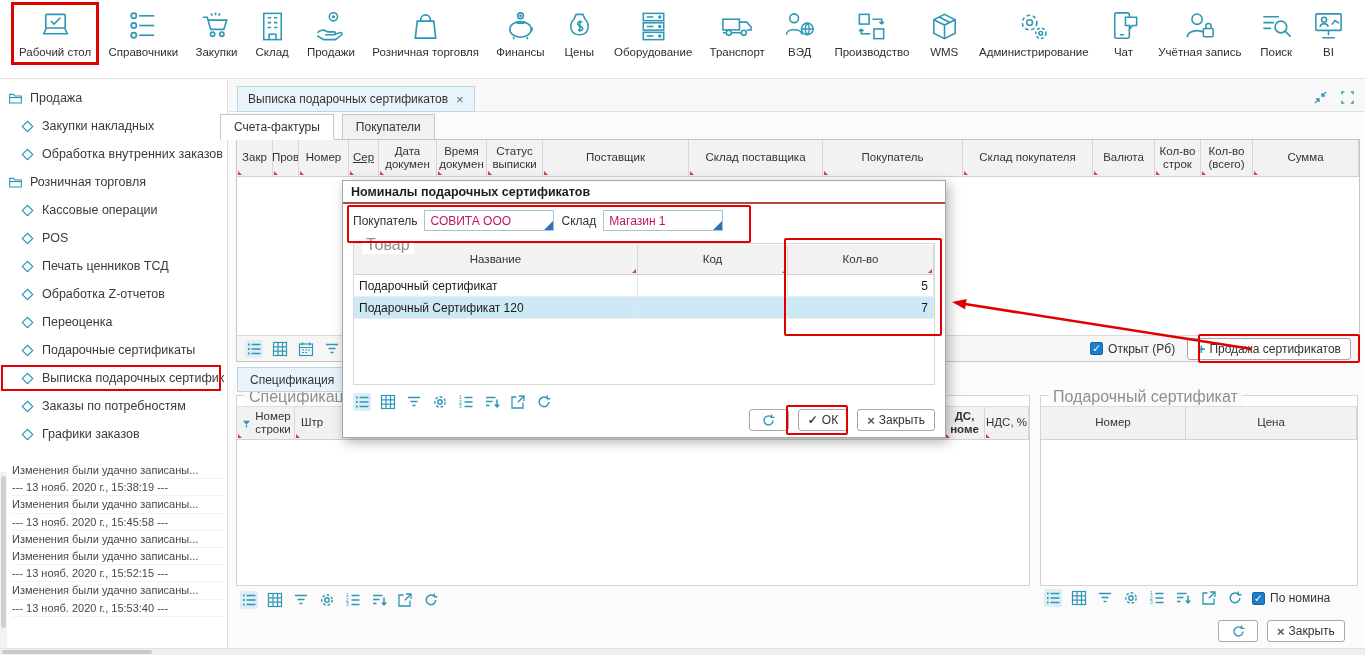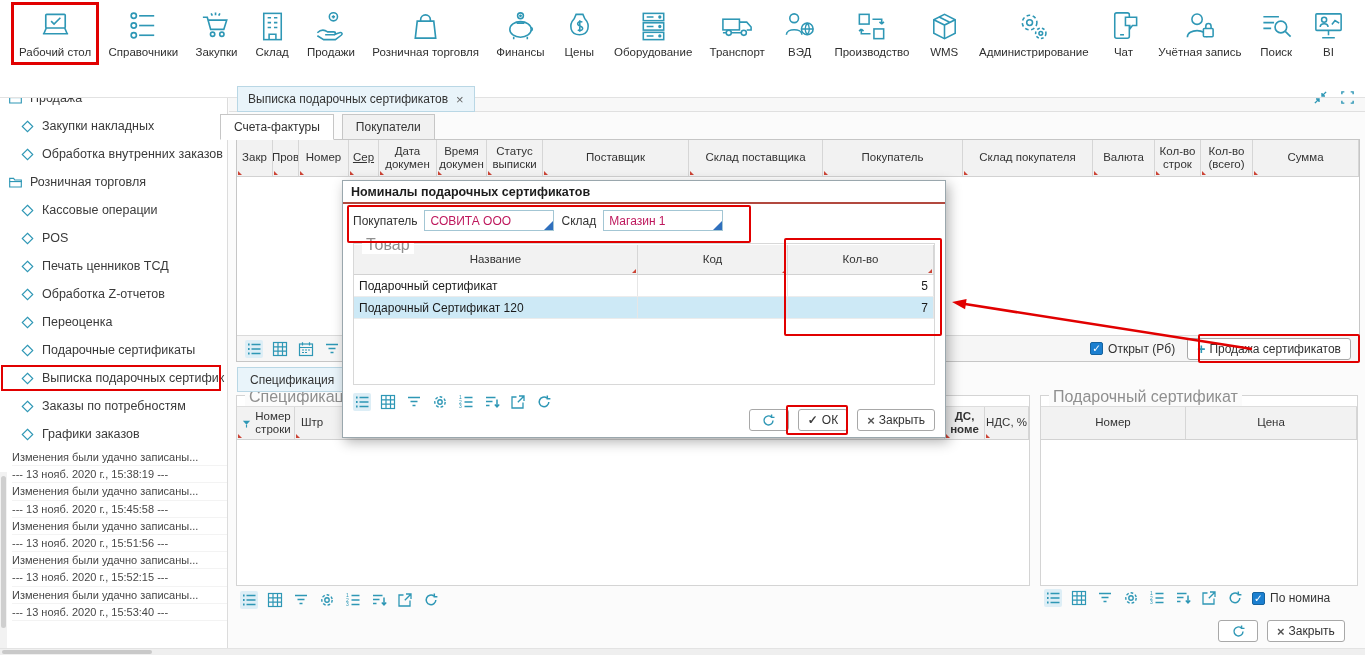--- a/index.html
+++ b/index.html
@@ -2,34 +2,34 @@
 <html><head>
 <meta charset="utf-8">
 <style>
   *{margin:0;padding:0;box-sizing:border-box}
   html,body{width:1365px;height:655px;overflow:hidden}
   body{font-family:"Liberation Sans",sans-serif;background:#fff}
   #app{position:relative;width:1365px;height:655px;background:#fbfbfb;overflow:hidden}
   .icon svg{display:block}
 
   
-  #toolbar{position:absolute;left:0;top:0;width:1365px;height:98px;background:#fff;border-bottom:1px solid #e2e2e2;display:flex;justify-content:space-between;align-items:flex-start;padding:5px 14px 0;z-index:5}
+  #toolbar{position:absolute;left:0;top:0;width:1365px;height:79px;background:#fff;border-bottom:1px solid #e2e2e2;display:flex;justify-content:space-between;align-items:flex-start;padding:5px 14px 0;z-index:5}
   .tbitem{display:flex;flex-direction:column;align-items:center;gap:2px;padding:4px 5px;cursor:default}
   .tbitem .icon svg{width:35px;height:35px}
   .tblabel{font-size:11.5px;color:#2f2f2f;white-space:nowrap}
   .tbitem.hl{outline:3px solid #e10000}
 
   
   #sidebar{position:absolute;left:0;top:80px;width:228px;height:568px;background:#fff;border-right:1px solid #dcdcdc;overflow:hidden}
   #tree{padding-top:4px}
   .tree-item{position:relative;height:28px;display:flex;align-items:center;gap:7px;padding-left:8px;font-size:12.5px;color:#3a3a3a;white-space:nowrap;overflow:hidden;cursor:default}
   .tree-item.child{padding-left:20px}
   .tree-item .icon svg{width:15px;height:15px}
   .tree-item.hl::after{content:"";position:absolute;left:1px;top:1px;right:6px;bottom:1px;border:2.5px solid #e10000;pointer-events:none}
-  #log{margin-top:1px;padding-left:12px}
+  #log{margin-top:14px;padding-left:12px}
   .log-line{font-size:11px;color:#474747;line-height:16.2px;white-space:nowrap;overflow:hidden;border-bottom:1px solid #f3f3f3}
   #vscroll{position:absolute;left:0;top:392px;width:7px;height:176px;background:#f2f2f2}
   #vscroll .thumb{position:absolute;left:1px;top:4px;width:5px;height:152px;background:#cfcfcf;border-radius:3px}
 
   
   #doctab-row{position:absolute;left:229px;top:80px;width:1136px;height:32px;background:#f8f8f8;border-bottom:1px solid #e0e0e0}
   .doc-tab{position:absolute;left:237px;top:86px;height:26px;display:flex;align-items:center;gap:8px;padding:0 10px;background:#e9f4fa;border:1px solid #b9d7e5;font-size:12px;color:#333;z-index:6}
   .doc-tab .close{color:#666;font-size:13px}
   #win-icons{position:absolute;right:10px;top:90px;display:flex;gap:12px;z-index:6}
   #win-icons .icon svg{width:15px;height:15px}
@@ -407,21 +407,20 @@
           </span>
           <span class="tree-label">Графики заказов</span>
         </div>
       </div>
     <div id="log">
         <div class="log-line">Изменения были удачно записаны...</div>
         <div class="log-line">--- 13 нояб. 2020 г., 15:38:19 ---</div>
         <div class="log-line">Изменения были удачно записаны...</div>
         <div class="log-line">--- 13 нояб. 2020 г., 15:45:58 ---</div>
         <div class="log-line">Изменения были удачно записаны...</div>
-        <div class="log-line">--- 13 нояб. 2020 г., 15:51:56 ---</div>
         <div class="log-line">Изменения были удачно записаны...</div>
         <div class="log-line">--- 13 нояб. 2020 г., 15:52:15 ---</div>
         <div class="log-line">Изменения были удачно записаны...</div>
         <div class="log-line">--- 13 нояб. 2020 г., 15:53:40 ---</div>
       </div>
     <div id="vscroll">
       <div class="thumb"></div>
     </div>
   </aside>
 

